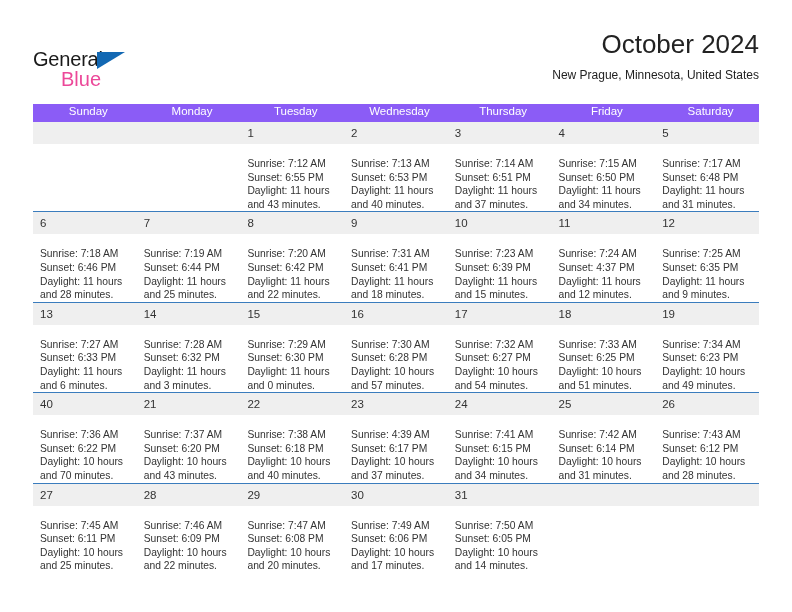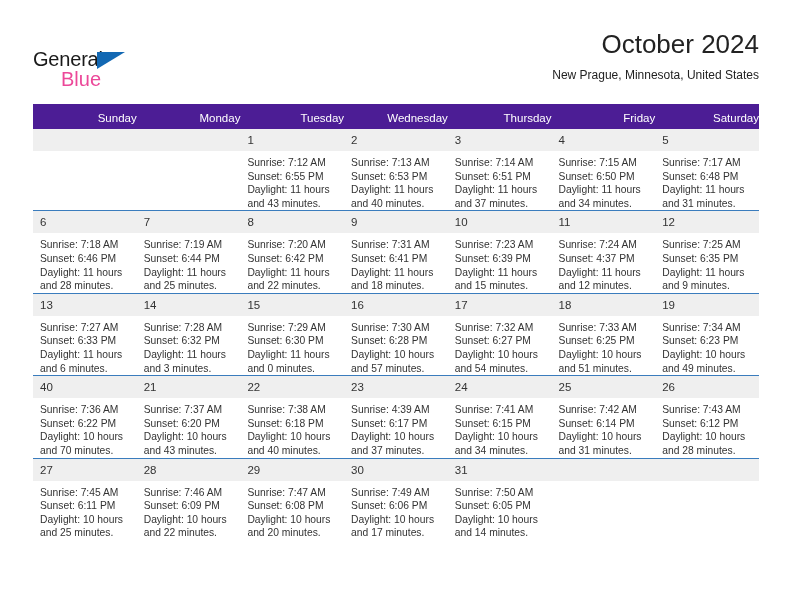--- a/index.html
+++ b/index.html
@@ -87,26 +87,26 @@
   
   .calendar {
     position: absolute;
     left: 33px;
     top: 104px;
     width: 726px;
     border-collapse: collapse;
     table-layout: fixed;
   }
   .calendar th {
-    background: #4c1d95;
+    background: #8b5cf6;
     color: #ffffff;
     font-size: 11.5px;
     font-weight: normal;
-    text-align: right;
-    padding: 8px 0 5px 7px;
+    text-align: center;
+    padding: 1px 0 5px 7px;
     height: 11px;
     vertical-align: middle;
     border: none;
   }
   .calendar td {
     width: 103.7px;
     height: 80px;
     vertical-align: top;
     padding: 0;
     border: none;
@@ -122,21 +122,21 @@
     color: #333333;
     font-size: 11.5px;
     line-height: 14px;
     padding: 4px 0 4px 7px;
     height: 14px;
   }
   .daynum.empty {
     color: transparent;
   }
   .details {
-    padding: 5px 7px 0 7px;
+    padding: 13px 7px 0 7px;
     font-size: 10.3px;
     line-height: 13.6px;
     color: #333333;
   }
   .details div {
     white-space: nowrap;
   }
 </style>
 </head>
 <body>

